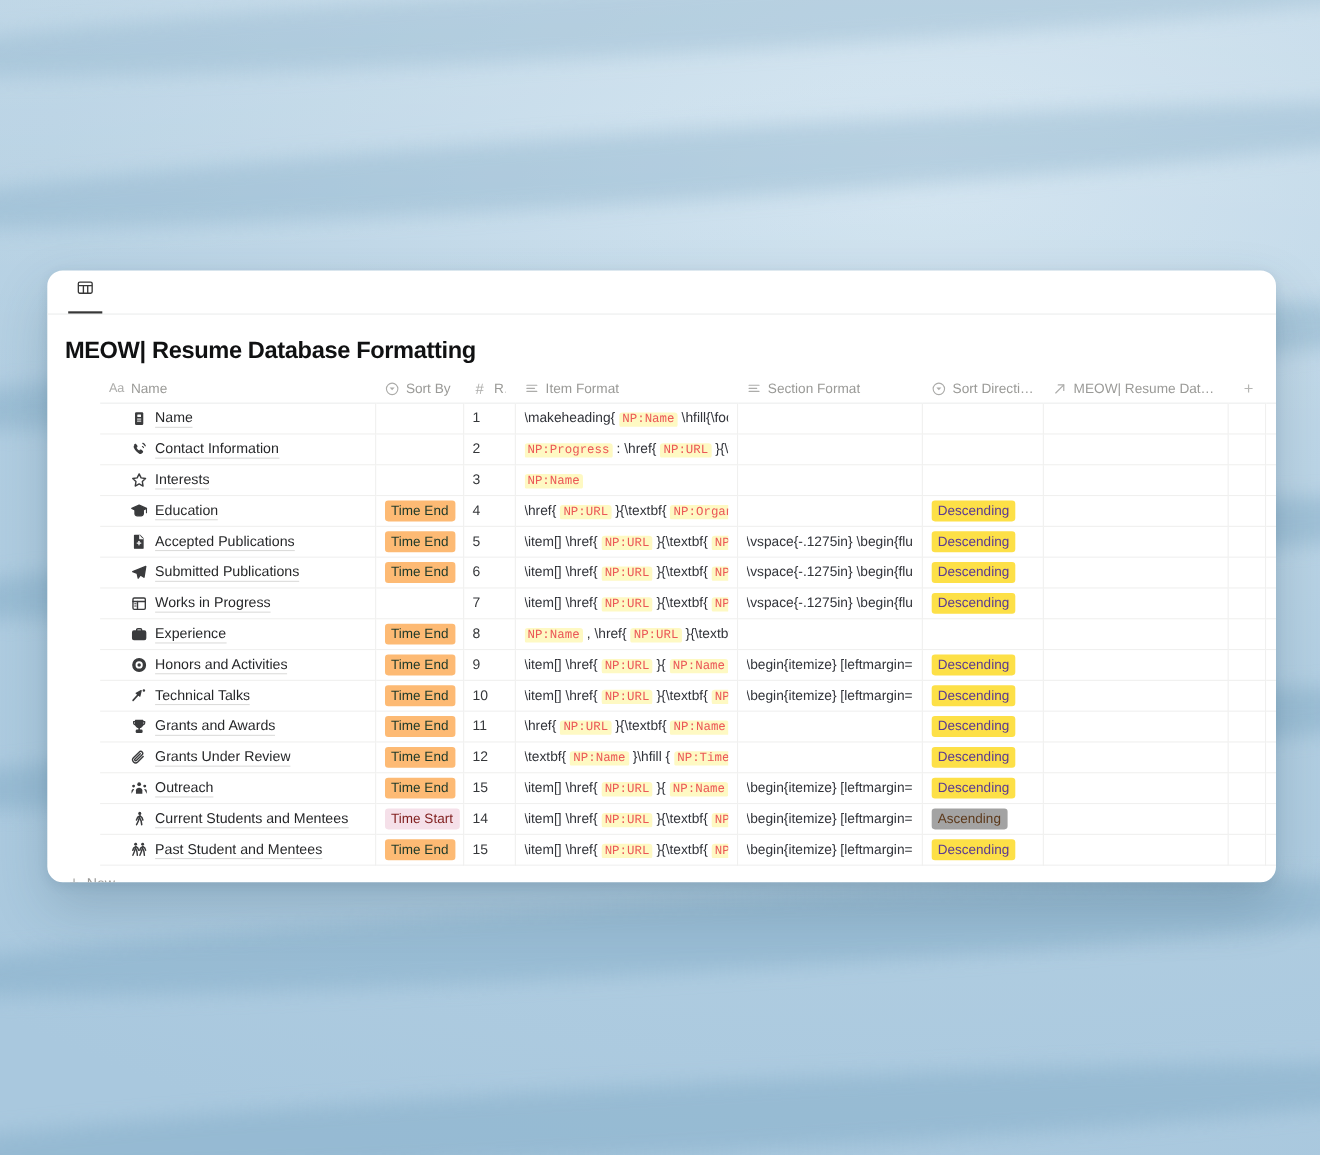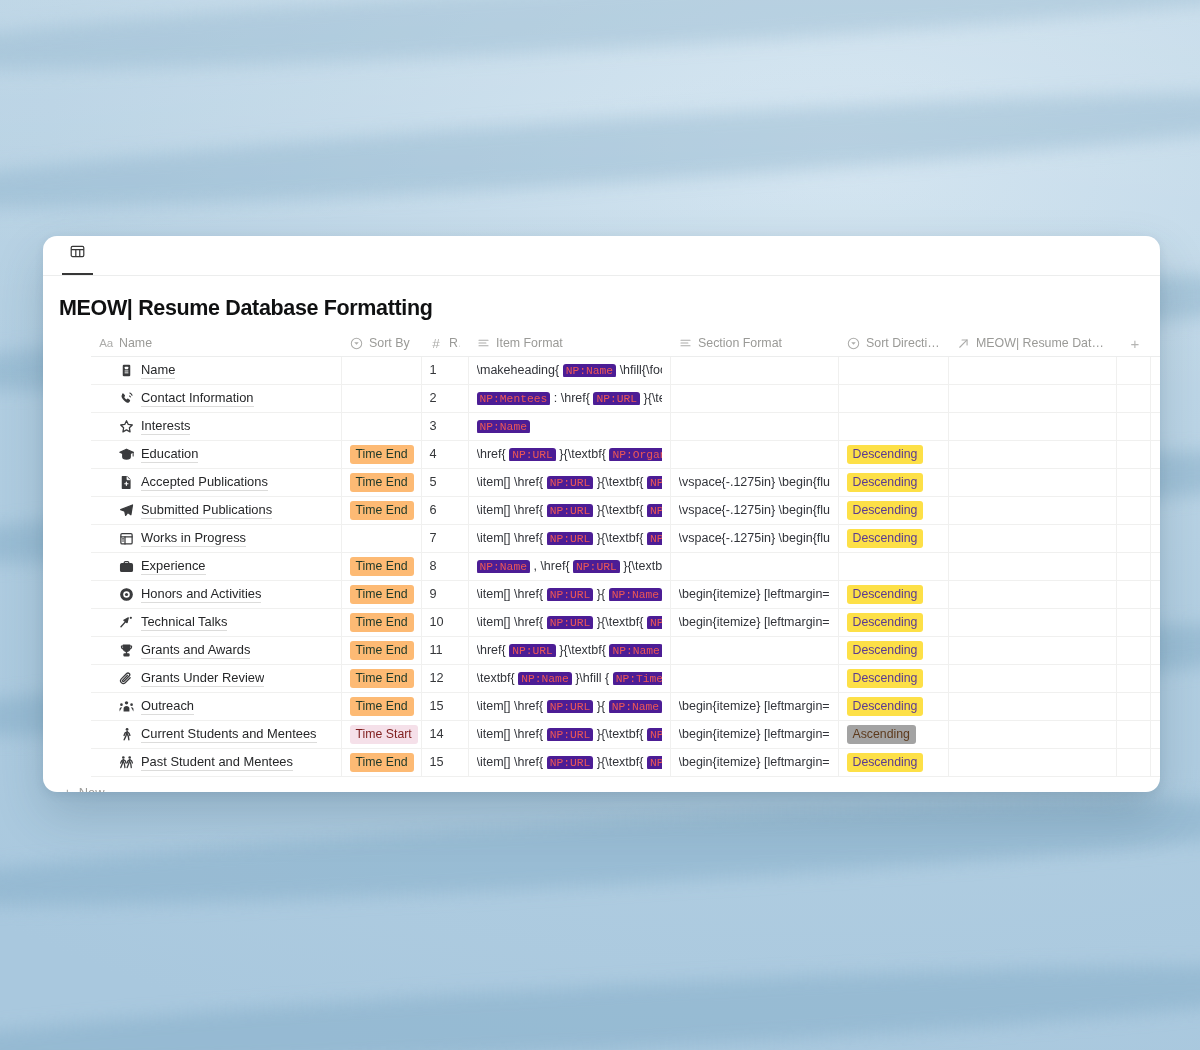--- a/index.html
+++ b/index.html
@@ -47,21 +47,21 @@
     position: absolute;
     inset: 0;
     background: linear-gradient(180deg, rgba(255,255,255,.18), rgba(255,255,255,0) 38%);
     pointer-events: none;
   }
 
   
   #window {
     position: absolute;
     left: 43px;
-    top: 236px;
+    top: 246px;
     width: 1117px;
     height: 556px;
     background: #ffffff;
     border-radius: 14px;
     box-shadow: 0 22px 48px rgba(38, 71, 96, 0.22),
                 0 3px 10px rgba(38, 71, 96, 0.10);
     overflow: hidden;
   }
 
   
@@ -201,21 +201,21 @@
     font-family: "Liberation Sans", sans-serif;
     font-size: 12.5px;
     color: #32343a;
     white-space: nowrap;
     overflow: hidden;
     display: block;
   }
   .np {
     font-family: "Liberation Mono", monospace;
     font-size: 11.3px;
-    background: #4c1d95;
+    background: #fef9c3;
     color: #eb5757;
     border-radius: 3px;
     padding: 1px 3px;
   }
 
   
   #newrow {
     display: flex;
     align-items: center;
     gap: 7px;
@@ -384,21 +384,21 @@
                   <path d="M11.6 2.2a4.8 4.8 0 0 1 2.3 2.3" stroke-width="1.2"></path>
                   <path d="M11.2 5.3a2.3 2.3 0 0 1 1 1" stroke-width="1.1"></path>
                 </svg>
               </span>
               <span class="nametext">Contact Information</span>
             </div>
           </td>
           <td></td>
           <td class="rank">2</td>
           <td>
-            <span class="code"><span class="np">NP:Mentees</span> : \href{ <span class="np">NP:URL</span> }{\textt</span>
+            <span class="code"><span class="np">NP:Progress</span> : \href{ <span class="np">NP:URL</span> }{\textt</span>
           </td>
           <td></td>
           <td></td>
           <td></td>
           <td></td>
           <td></td>
         </tr>
         <tr>
           <td>
             <div class="namecell">

